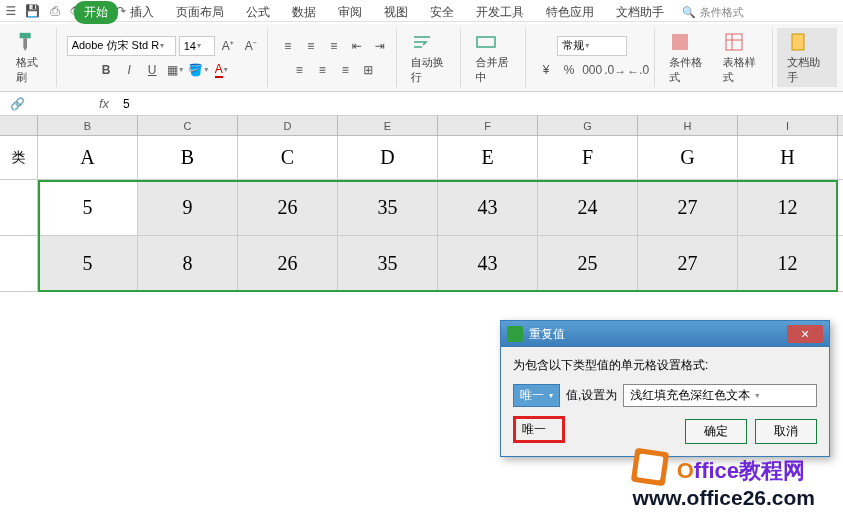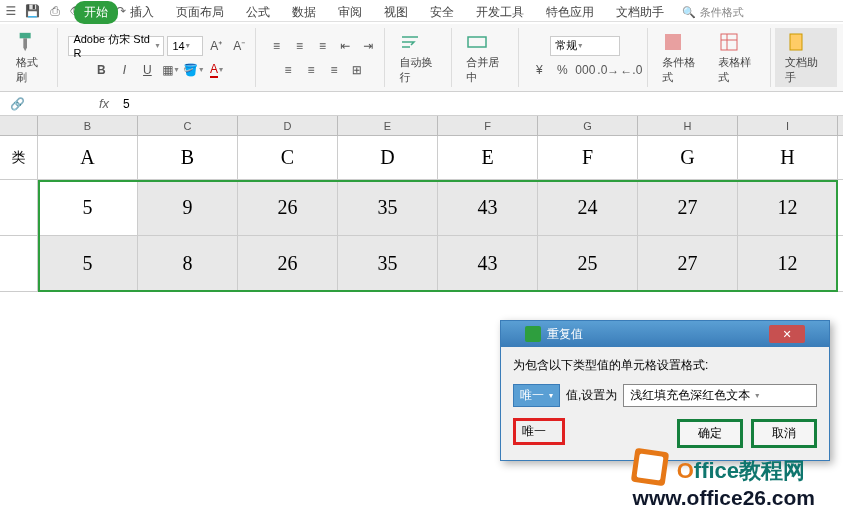--- a/index.html
+++ b/index.html
@@ -38,34 +38,34 @@
     .label-cell { width: 38px; text-align: center; font-size: 14px; font-family: serif; display: flex; align-items: center; justify-content: center; border-right: 1px solid #ccc; }
     .cell { border-right: 1px solid #ccc; text-align: center; font-family: "Times New Roman", serif; font-size: 20px; display: flex; align-items: center; justify-content: center; }
     .data-row .cell { background: #e8e8e8; }
     .data-row .cell.first { background: #fff; }
     .header-row { height: 44px; }
     .data-row { height: 56px; }
     
     .selection-border { position: absolute; border: 2px solid #2e9e3e; pointer-events: none; }
     
     .dialog { position: absolute; left: 500px; top: 320px; width: 330px; background: #f0f0f0; border: 1px solid #3a7cb8; box-shadow: 3px 3px 8px rgba(0,0,0,0.3); }
-    .dialog-title { height: 26px; background: linear-gradient(#5a9fd4, #3a7cb8); color: #fff; display: flex; align-items: center; padding: 0 24px; font-size: 12px; }
+    .dialog-title { height: 26px; background: linear-gradient(#5a9fd4, #3a7cb8); color: #fff; display: flex; align-items: center; padding: 0 6px; font-size: 12px; }
     .dialog-title .spacer { flex: 1; }
     .dialog-close { width: 36px; height: 18px; background: #c75050; border-radius: 2px; display: flex; align-items: center; justify-content: center; color: #fff; font-size: 11px; cursor: pointer; }
     .dialog-body { padding: 10px 12px 12px; }
     .dialog-row { display: flex; align-items: center; gap: 6px; margin: 8px 0; font-size: 12px; }
     .sel-box { border: 1px solid #888; background: #fff; padding: 2px 6px; font-size: 12px; display: flex; align-items: center; gap: 4px; }
     .red-box { border: 3px solid #e02020; padding: 2px 16px 2px 6px; font-size: 12px; display: inline-block; }
     .dialog-btns { display: flex; justify-content: flex-end; gap: 8px; margin-top: 4px; }
-    .dlg-btn { padding: 3px 18px; border: 3px solid #15803d; background: #f5f5f5; font-size: 12px; cursor: pointer; }
+    .dlg-btn { padding: 3px 18px; border: 1px solid #15803d; background: #f5f5f5; font-size: 12px; cursor: pointer; }
     
     .watermark { position: absolute; right: 28px; bottom: 18px; text-align: left; }
     .watermark .l1 { font-size: 22px; font-weight: bold; }
     .watermark .l1 .o1 { color: #e67817; }
-    .watermark .l1 .rest { color: #0f766e; }
+    .watermark .l1 .rest { color: #6d28d9; }
     .watermark .l2 { font-size: 21px; color: #0f172a; font-weight: bold; }
     .wm-icon { display: inline-block; width: 34px; height: 34px; background: #e67817; transform: rotate(8deg); border-radius: 4px; position: relative; top: 6px; margin-right: 4px; }
     .wm-icon::after { content: ""; position: absolute; inset: 5px; background: #fff; border-radius: 2px; }
   </style>
 </head>
 <body>
 
 <div class="titlebar">
   <span class="icon-btn">☰</span>
   <span class="icon-btn">💾</span>
@@ -98,21 +98,21 @@
     <div class="big-btn">
       <svg width="22" height="22" viewBox="0 0 24 24">
           <path fill="#4a8" d="M4 2h12v6H4z"></path>
           <path fill="#888" d="M8 8h4v10l-2 4-2-4z"></path>
         </svg>
       <span class="lbl">格式刷</span>
     </div>
   </div>
   <div class="ribbon-group">
     <div class="btn-row">
-      <div class="font-sel" style="width:96px">
+      <div class="font-sel" style="width:109px">
           <span>Adobe 仿宋 Std R</span>
           <span class="dropdown-arrow">▾</span>
         </div>
       <div class="font-sel" style="width:36px">
           <span>14</span>
           <span class="dropdown-arrow">▾</span>
         </div>
       <span class="small-btn">A⁺</span>
       <span class="small-btn">A⁻</span>
     </div>

